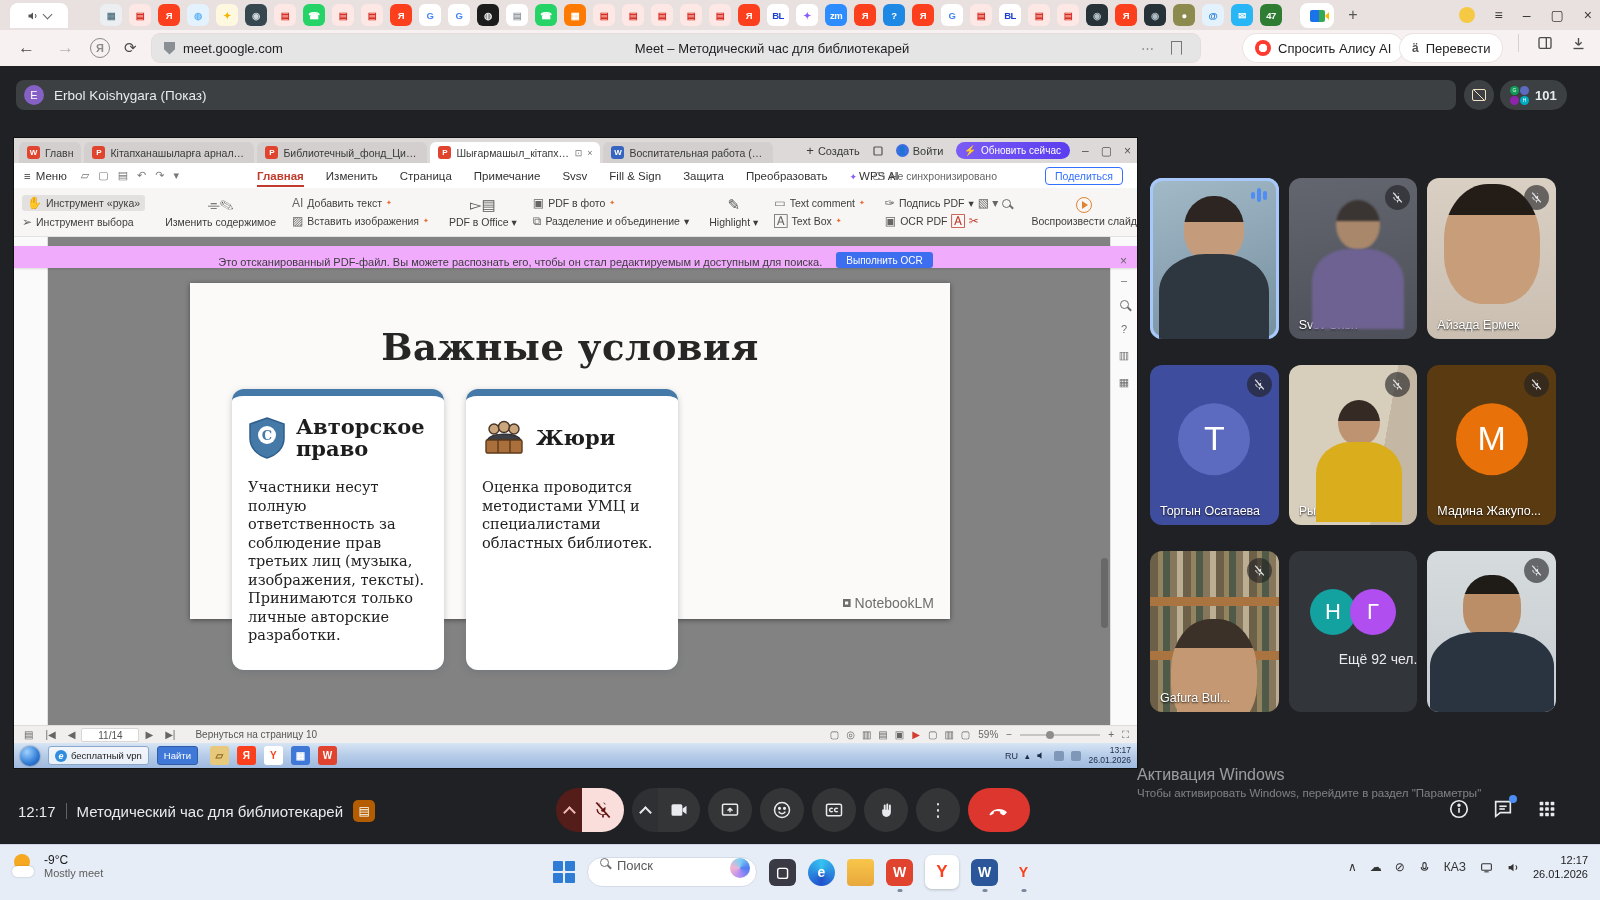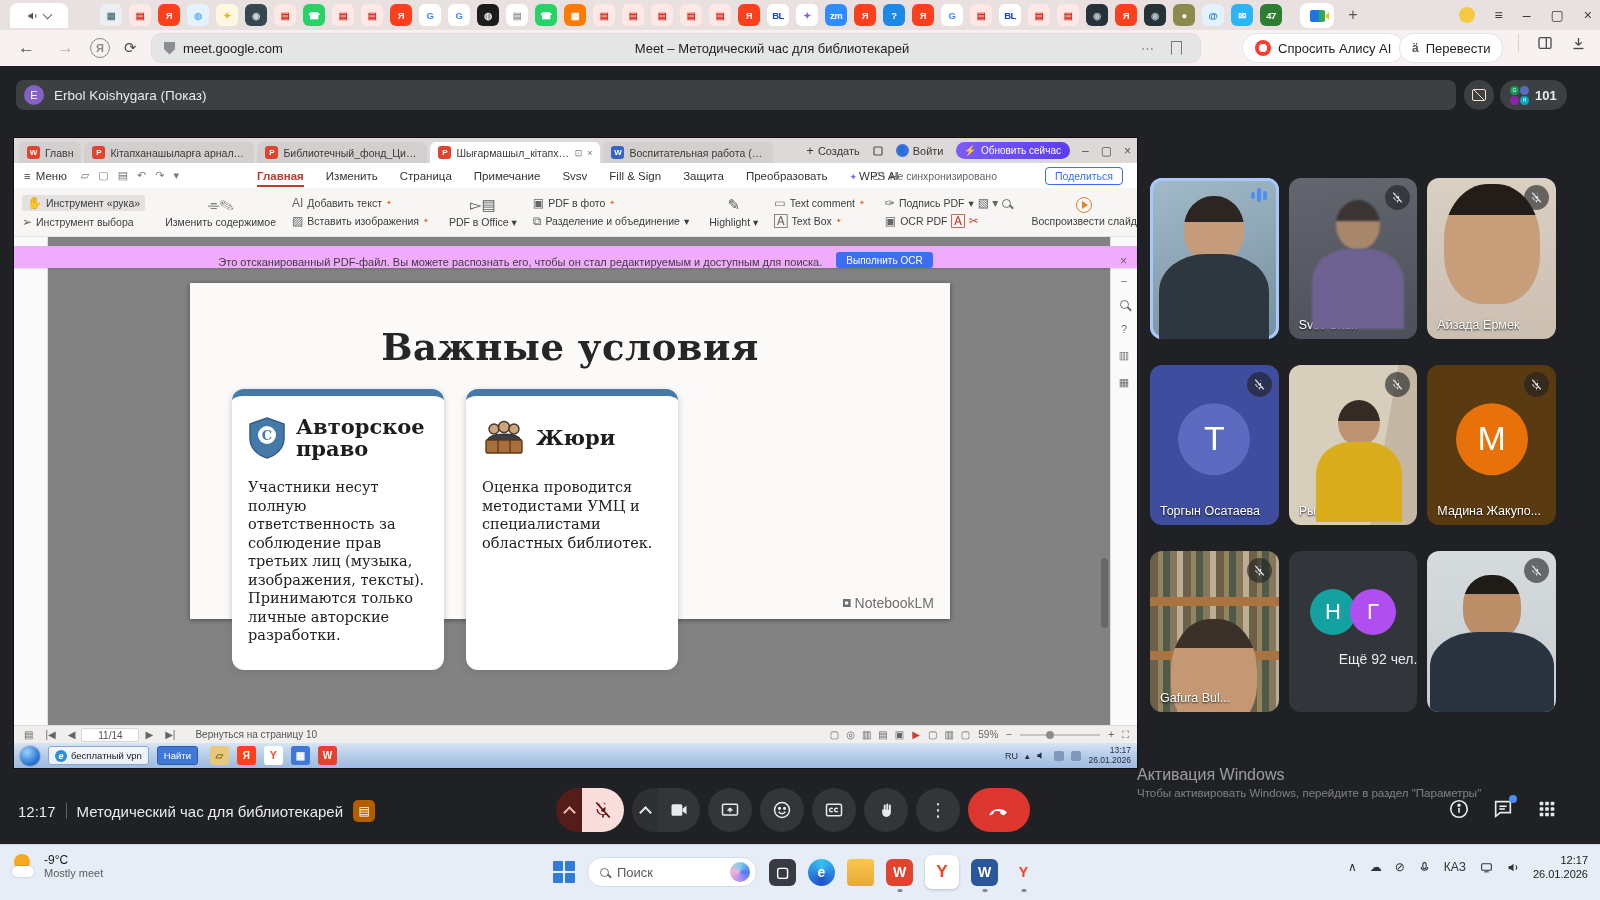--- a/index.html
+++ b/index.html
@@ -194,21 +194,21 @@
 #taskbar{position:absolute;left:0;top:844px;width:1600px;height:56px;background:#e6edf6;border-top:1px solid #ccd6e4}
 #weather{position:absolute;left:12px;top:8px;display:flex;gap:8px;align-items:center}
 #wico{width:24px;height:24px;position:relative}
 #wico .sun{position:absolute;left:2px;top:0;width:16px;height:16px;border-radius:50%;background:#f6a821}
 #wico .cl{position:absolute;left:0;bottom:1px;width:22px;height:11px;border-radius:8px;background:#fff;box-shadow:0 0 2px rgba(0,0,0,.25)}
 #weather .wt1{font-size:12px;color:#1b1b1b}
 #weather .wt2{font-size:11px;color:#5c5c5c}
 #centericons{position:absolute;left:553px;top:10px;display:flex;align-items:center;gap:12px}
 .winlogo{width:22px;height:22px;display:grid;grid-template-columns:10px 10px;grid-template-rows:10px 10px;gap:2px}
 .winlogo i{background:#2e7cd6;border-radius:1px}
-#searchpill{width:170px;height:30px;background:#fff;border:1px solid #d4dce8;border-radius:16px;display:flex;align-items:center;gap:8px;padding:0 6px 0 12px;font-size:13px;color:#5a5a5a}
+#searchpill{width:170px;height:30px;background:#fff;border:1px solid #d4dce8;border-radius:16px;display:flex;align-items:flex-start;gap:8px;padding:0 6px 0 12px;font-size:13px;color:#5a5a5a}
 #searchpill .cop{margin-left:auto;width:20px;height:20px;border-radius:50%;background:conic-gradient(#7fd0f2,#4d7df2,#b08df5,#f2b3d0,#7fd0f2)}
 .tico2{width:27px;height:27px;border-radius:6px;display:flex;align-items:center;justify-content:center;font-size:14px;font-weight:bold;color:#fff;position:relative}
 .tico2 .rdot{position:absolute;bottom:-6px;left:50%;transform:translateX(-50%);width:5px;height:3px;border-radius:2px;background:#7a8aa0}
 .activeapp{background:#fff;box-shadow:0 1px 3px rgba(0,0,0,.2);border-radius:7px}
 .edge{background:conic-gradient(#35c1f1,#2052cc,#35c1f1);border-radius:50%}
 .folder{background:linear-gradient(#f8c64a,#e8a83c);border-radius:4px}
 #tray{position:absolute;right:12px;top:8px;display:flex;align-items:center;gap:13px;color:#333;font-size:12px}
 #traytime{text-align:right;font-size:11px;line-height:1.3;color:#1b1b1b}
 svg.ic{display:block}
 </style>

